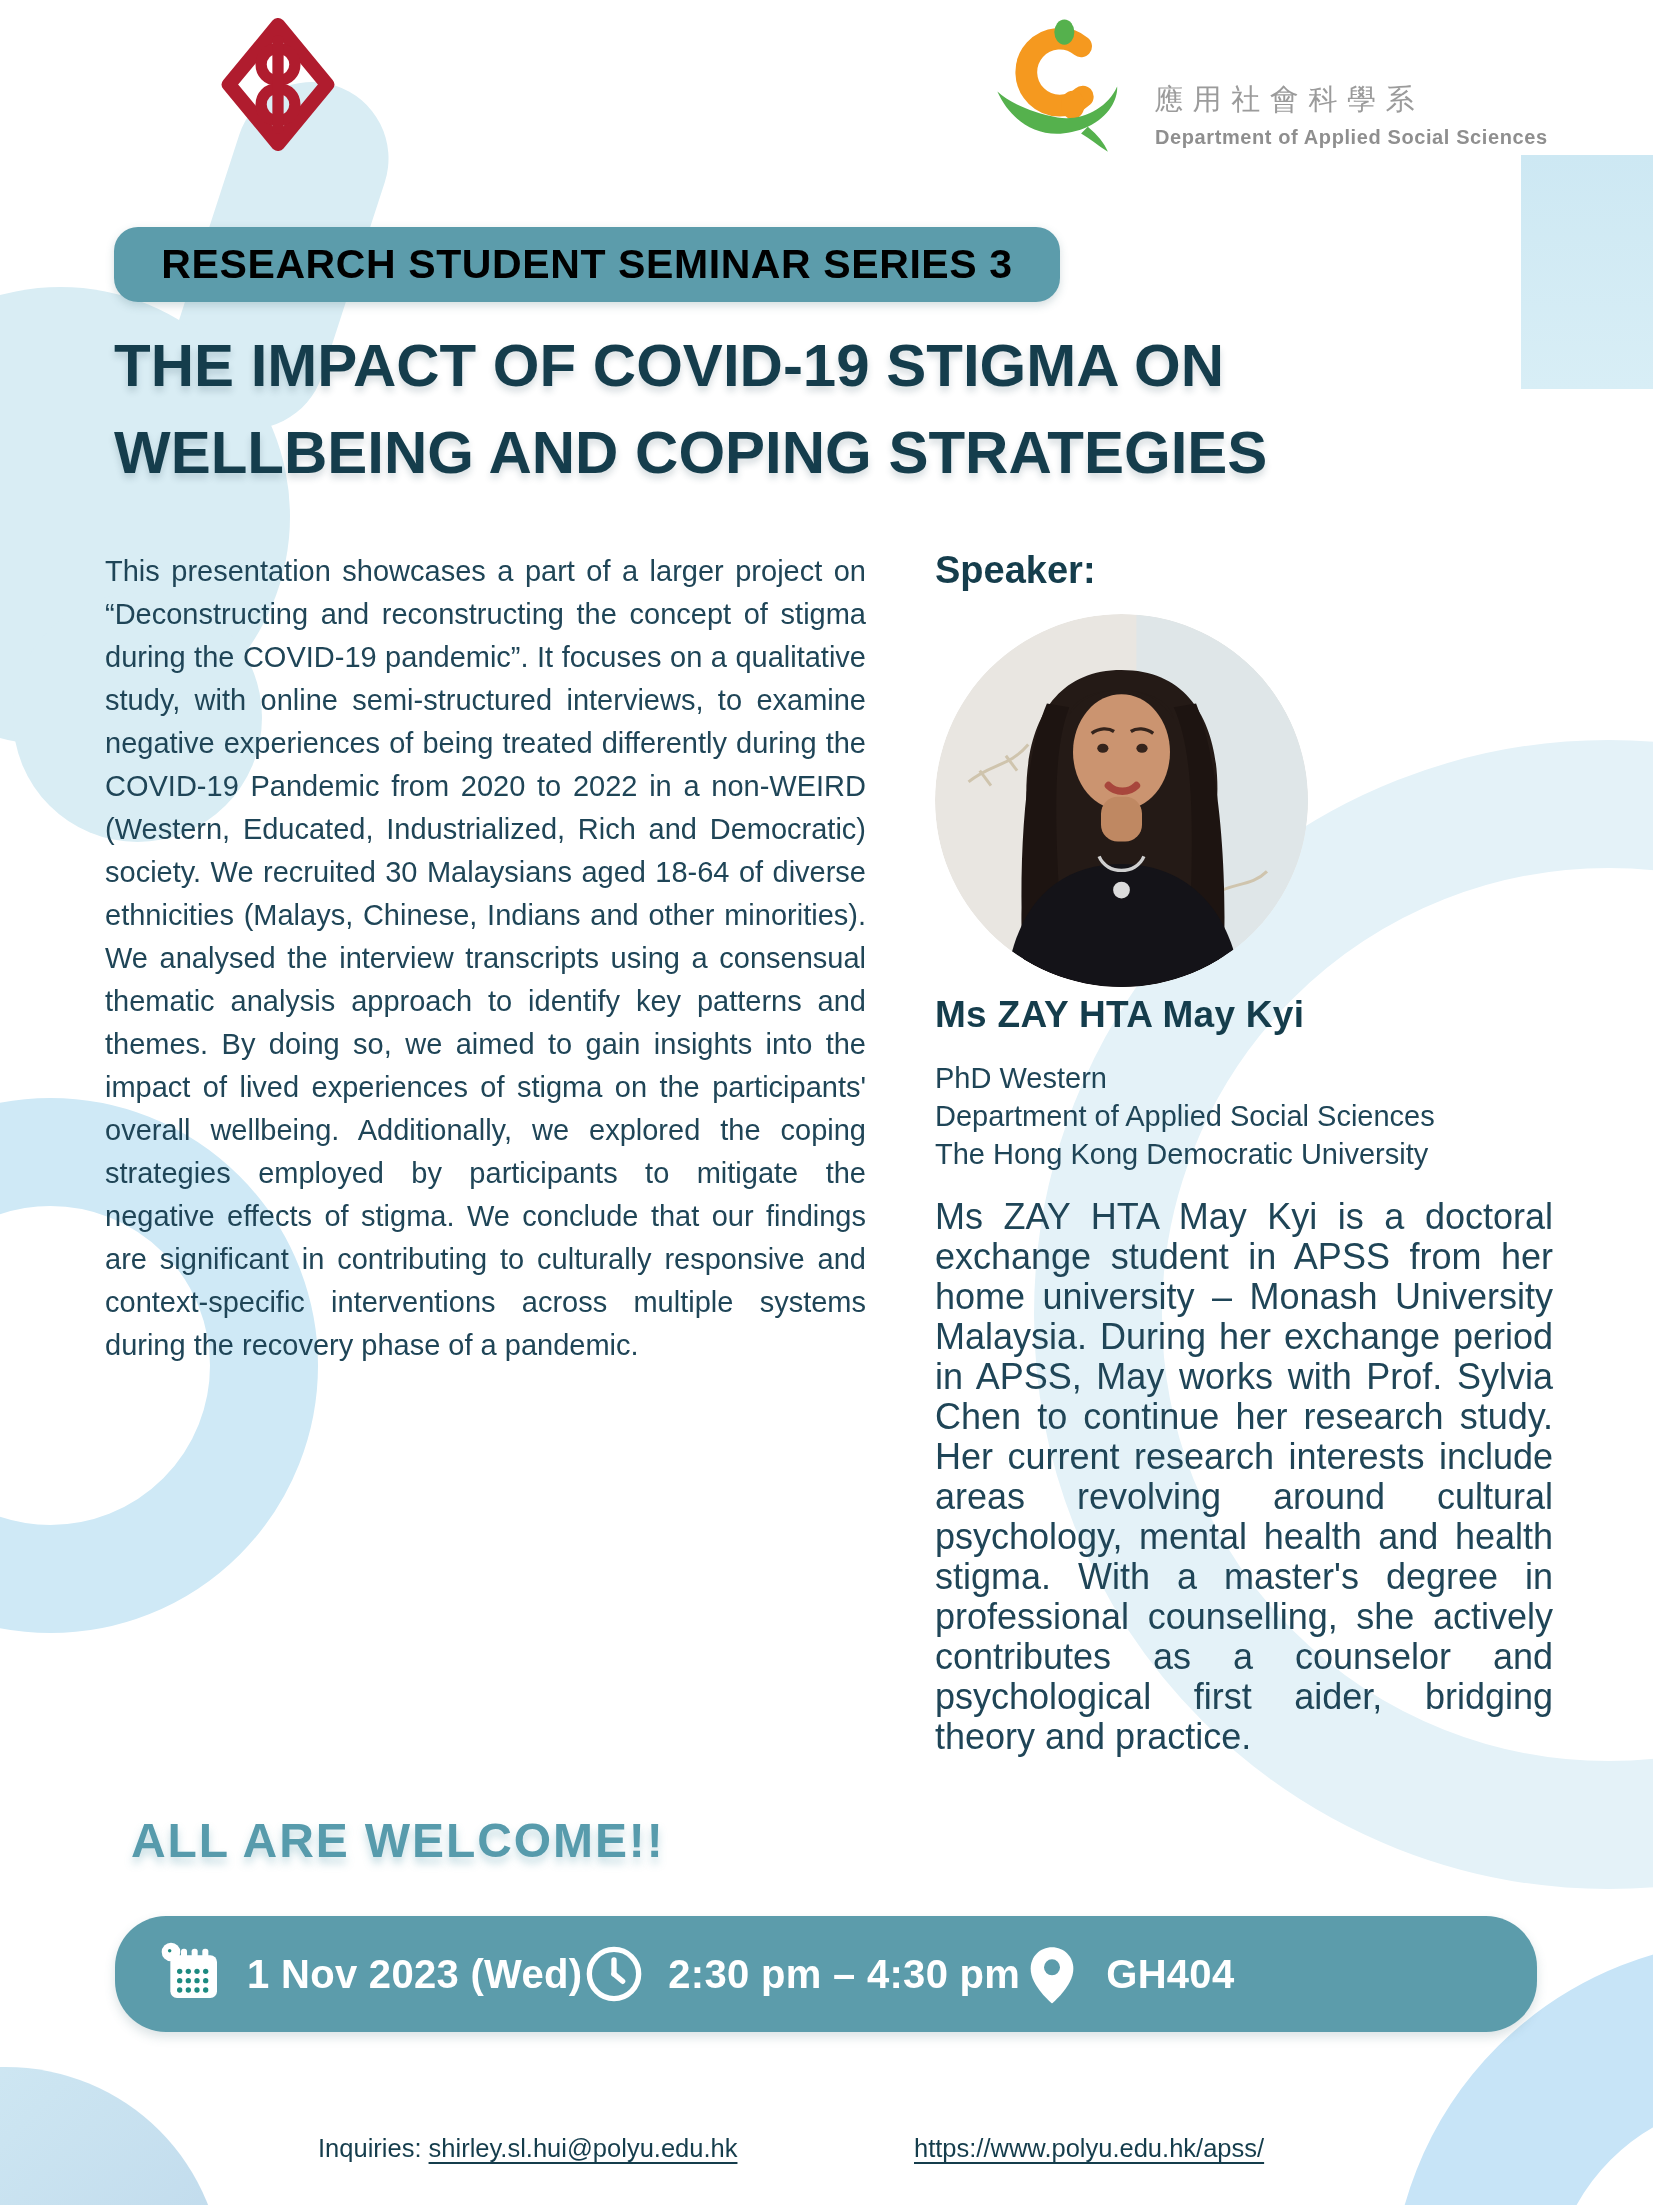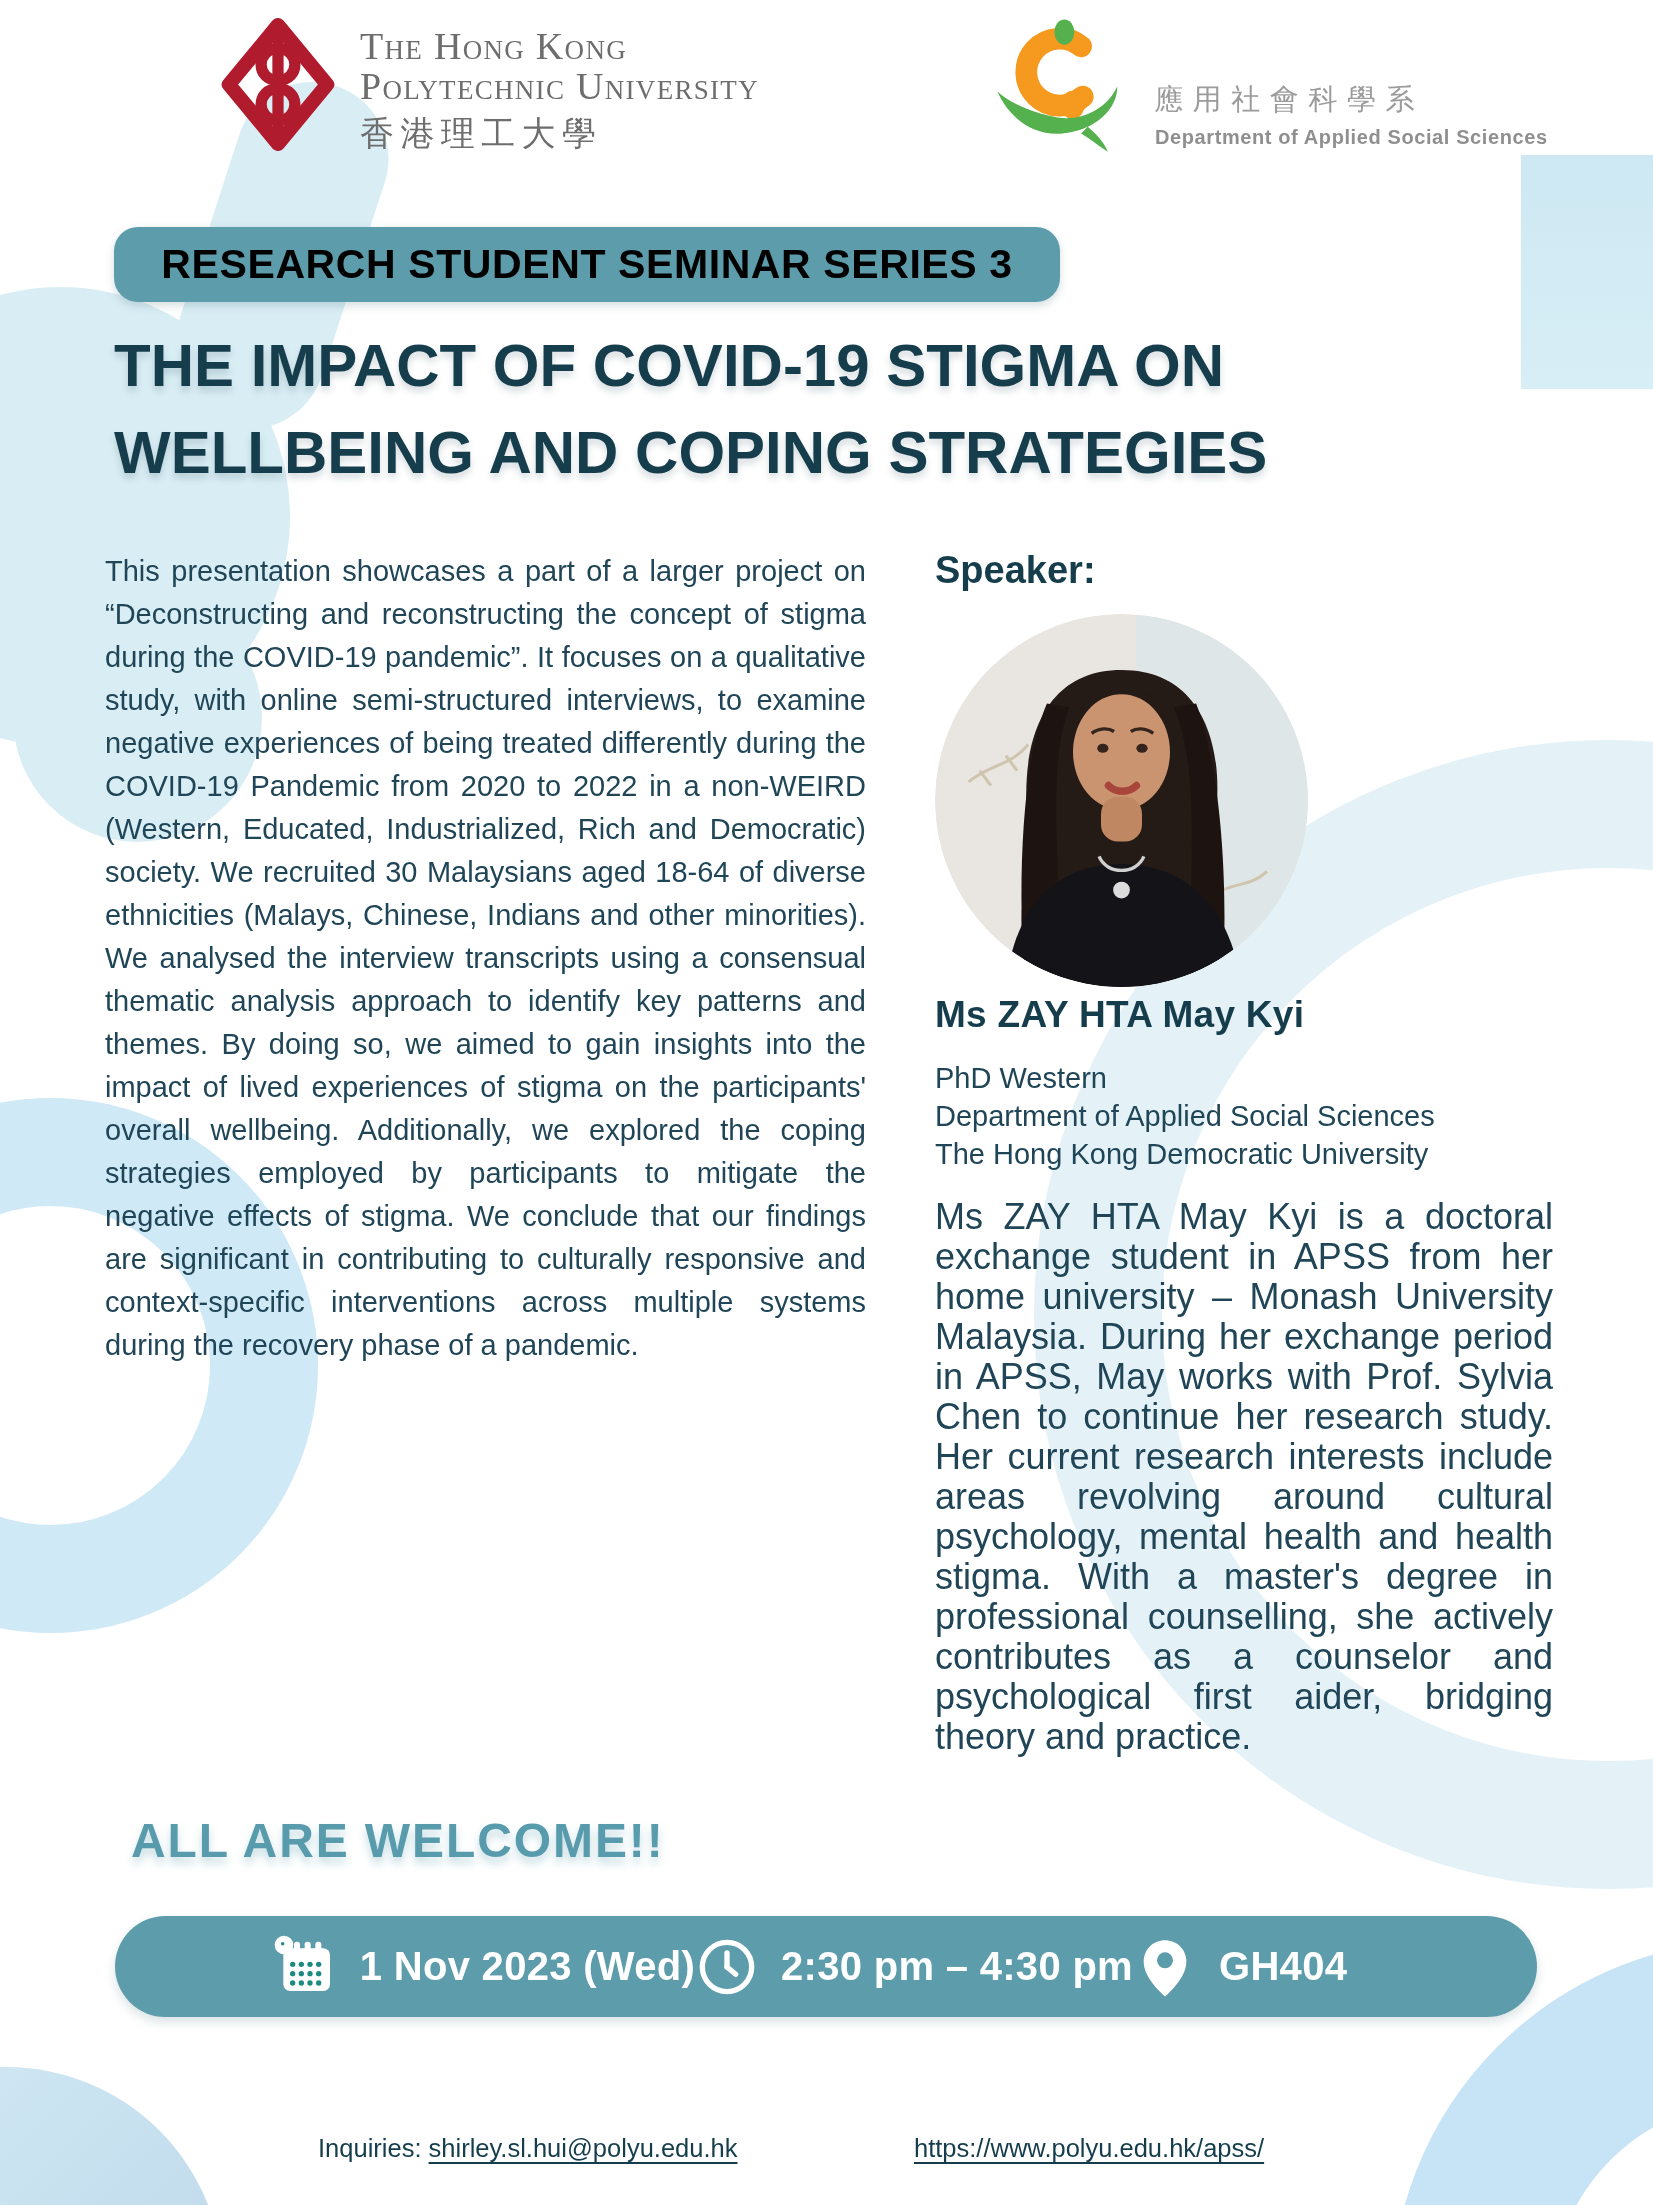--- a/index.html
+++ b/index.html
@@ -71,23 +71,23 @@
   .speaker-photo{left:935px;top:614px;width:373px;height:373px;border-radius:50%;overflow:hidden;}
   .speaker-name{left:935px;top:994px;font-size:37px;font-weight:800;color:var(--dark);letter-spacing:0.3px;}
   .speaker-affil{left:935px;top:1059px;font-size:29px;line-height:38px;color:var(--text);}
   .speaker-bio{left:935px;top:1197px;width:618px;font-size:36px;line-height:40px;text-align:justify;color:var(--text);}
 
   
   .welcome{left:131px;top:1813px;font-size:48px;font-weight:800;letter-spacing:1.9px;color:var(--welcome);
     text-shadow:0 6.4px 9px rgba(87,155,172,.35);}
 
   
-  .event-banner{left:115px;top:1916px;width:1422px;height:101px;background:var(--teal);border-radius:51px;
+  .event-banner{left:115px;top:1916px;width:1422px;height:116px;background:var(--teal);border-radius:51px;
     display:flex;align-items:center;padding:0 77px 0 46px;box-sizing:border-box;
-    justify-content:center;box-shadow:0 5.1px 10.2px rgba(70,110,120,.2);}
+    justify-content:flex-start;box-shadow:0 5.1px 10.2px rgba(70,110,120,.2);}
   .event-group{display:flex;align-items:center;gap:22px;}
   .event-group .txt{color:#fff;font-size:40px;font-weight:800;white-space:nowrap;letter-spacing:0.3px;}
   .evt-icon{width:64px;height:64px;flex:none;}
 
   
   .footer-item{top:2134px;font-size:25.5px;color:var(--dark);}
   .footer-inquiries{left:318px;}
   .footer-web{left:914px;}
   .footer-item a{color:var(--dark);text-decoration:underline;text-decoration-thickness:1.9px;text-underline-offset:5.1px;}
 </style>
@@ -105,25 +105,20 @@
 
 <div class="layer polyu-logo">
   <svg class="polyu-knot" viewBox="0 0 110 130">
     <g fill="none" stroke="#b01c2e" stroke-linejoin="round" stroke-linecap="round">
       <path d="M55,7 L103,65 L55,123 L7,65 Z" stroke-width="14"></path>
       <path d="M55,30 C77,30 77,61 55,61 C33,61 33,30 55,30 Z" stroke-width="11"></path>
       <path d="M55,69 C77,69 77,100 55,100 C33,100 33,69 55,69 Z" stroke-width="11"></path>
       <path d="M55,22 L55,108" stroke-width="11"></path>
     </g>
   </svg>
-  <div class="polyu-text">
-    <div class="polyu-en">The Hong Kong</div>
-    <div class="polyu-en">Polytechnic University</div>
-    <div class="polyu-zh">香港理工大學</div>
-  </div>
 </div>
 
 <div class="layer apss-logo">
   <svg class="apss-icon" viewBox="0 0 160 160">
     <path d="M104,32 A40,40 0 1 0 106,92" stroke="#f5991f" stroke-width="26" fill="none" stroke-linecap="round"></path>
     <ellipse cx="84" cy="15" rx="12" ry="15" fill="#55b14d"></ellipse>
     <ellipse cx="94" cy="102" rx="14" ry="17" fill="#f5991f"></ellipse>
     <path d="M4,86 C22,126 62,150 112,128 C140,115 148,92 147,80 C136,106 104,122 76,117 C44,111 18,99 4,86 Z" fill="#55b14d"></path>
     <path d="M112,128 C124,138 132,148 136,158 C124,150 114,142 104,136 Z" fill="#55b14d"></path>
   </svg>

